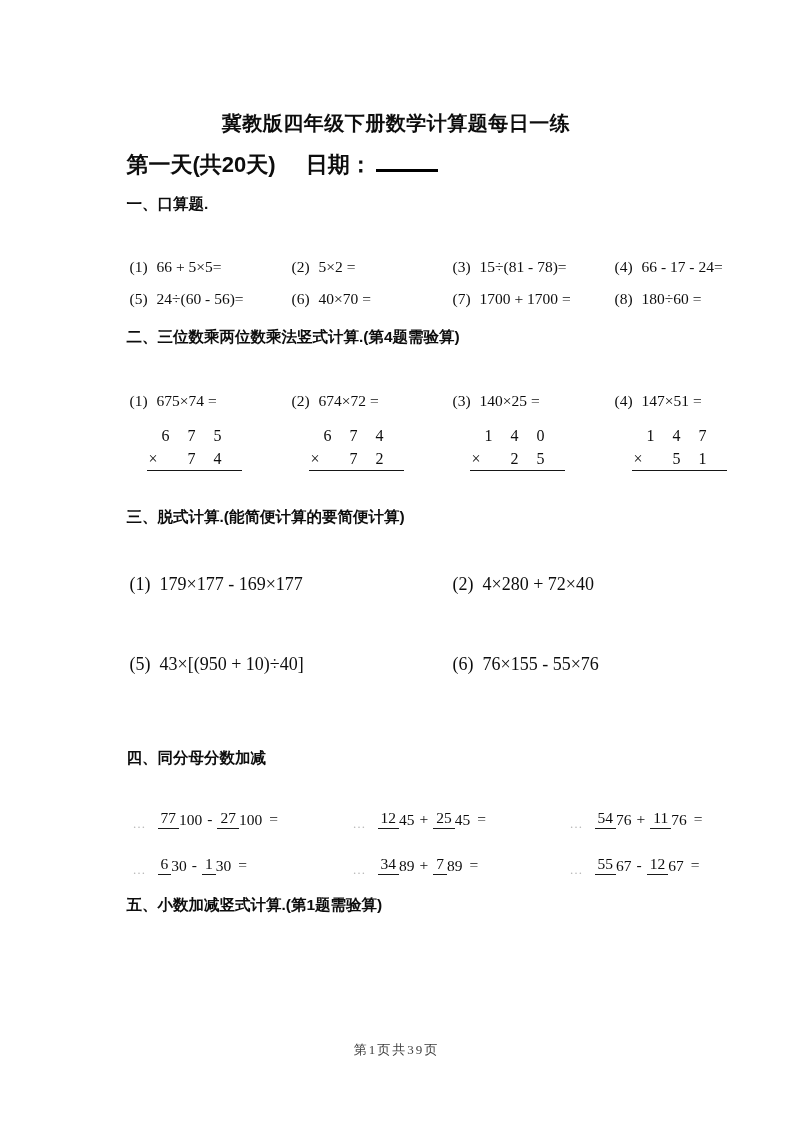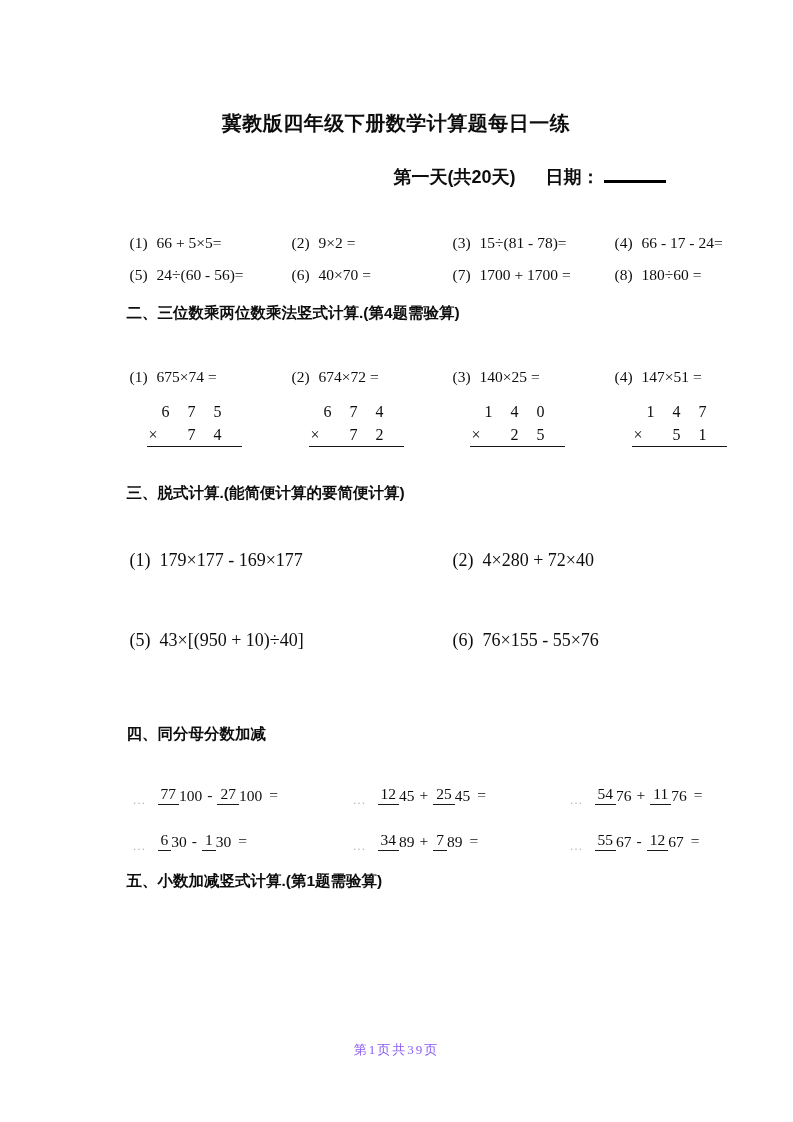--- a/index.html
+++ b/index.html
@@ -17,25 +17,25 @@
   .title {
     margin-top:110px;
     text-align:center;
     font-family:"Liberation Sans", sans-serif;
     font-weight:bold;
     font-size:20px;
     line-height:26px;
     letter-spacing:0.5px;
   }
   .subtitle {
-    margin-top:28px;
-    text-align:right;
+    margin-top:16px;
+    text-align:left;
     font-family:"Liberation Sans", sans-serif;
     font-weight:bold;
-    font-size:18px;
+    font-size:22px;
     line-height:26px;
   }
   .subtitle .date-label { margin-left:30px; }
   .date-blank {
     display:inline-block;
     width:62px; height:14px;
     border-bottom:3px solid #000;
     margin-left:4px;
   }
 
@@ -135,39 +135,40 @@
   .frac .fden { padding-top:1px; }
   .op { margin:0 5px; font-size:15.5px; }
   .eq { margin-left:7px; font-size:15.5px; }
 
   .footer {
     position:absolute;
     top:1041px; left:0; right:0;
     text-align:center;
     font-size:13px;
     letter-spacing:2px;
-    color:#8b5cf6;
+    color:#404040;
   }
 </style>
 </head>
 <body>
 
 <div class="page">
   <div class="content">
 
     <div class="title">冀教版四年级下册数学计算题每日一练</div>
 
     <div class="subtitle">
       <span>第一天(共20天)</span><span class="date-label">日期：</span><span class="date-blank"></span>
     </div>
 
+    <div class="sec-head sec-head-1">一、口算题.</div>
 
     <div class="grid4 row-oral-1">
       <div class="prob"><span class="pnum">(1)</span><span>66 + 5×5=</span></div>
-      <div class="prob"><span class="pnum">(2)</span><span>9×2 =</span></div>
+      <div class="prob"><span class="pnum">(2)</span><span>5×2 =</span></div>
       <div class="prob"><span class="pnum">(3)</span><span>15÷(81 - 78)=</span></div>
       <div class="prob"><span class="pnum">(4)</span><span>66 - 17 - 24=</span></div>
     </div>
     <div class="grid4 row-oral-2">
       <div class="prob"><span class="pnum">(5)</span><span>24÷(60 - 56)=</span></div>
       <div class="prob"><span class="pnum">(6)</span><span>40×70 =</span></div>
       <div class="prob"><span class="pnum">(7)</span><span>1700 + 1700 =</span></div>
       <div class="prob"><span class="pnum">(8)</span><span>180÷60 =</span></div>
     </div>
 

